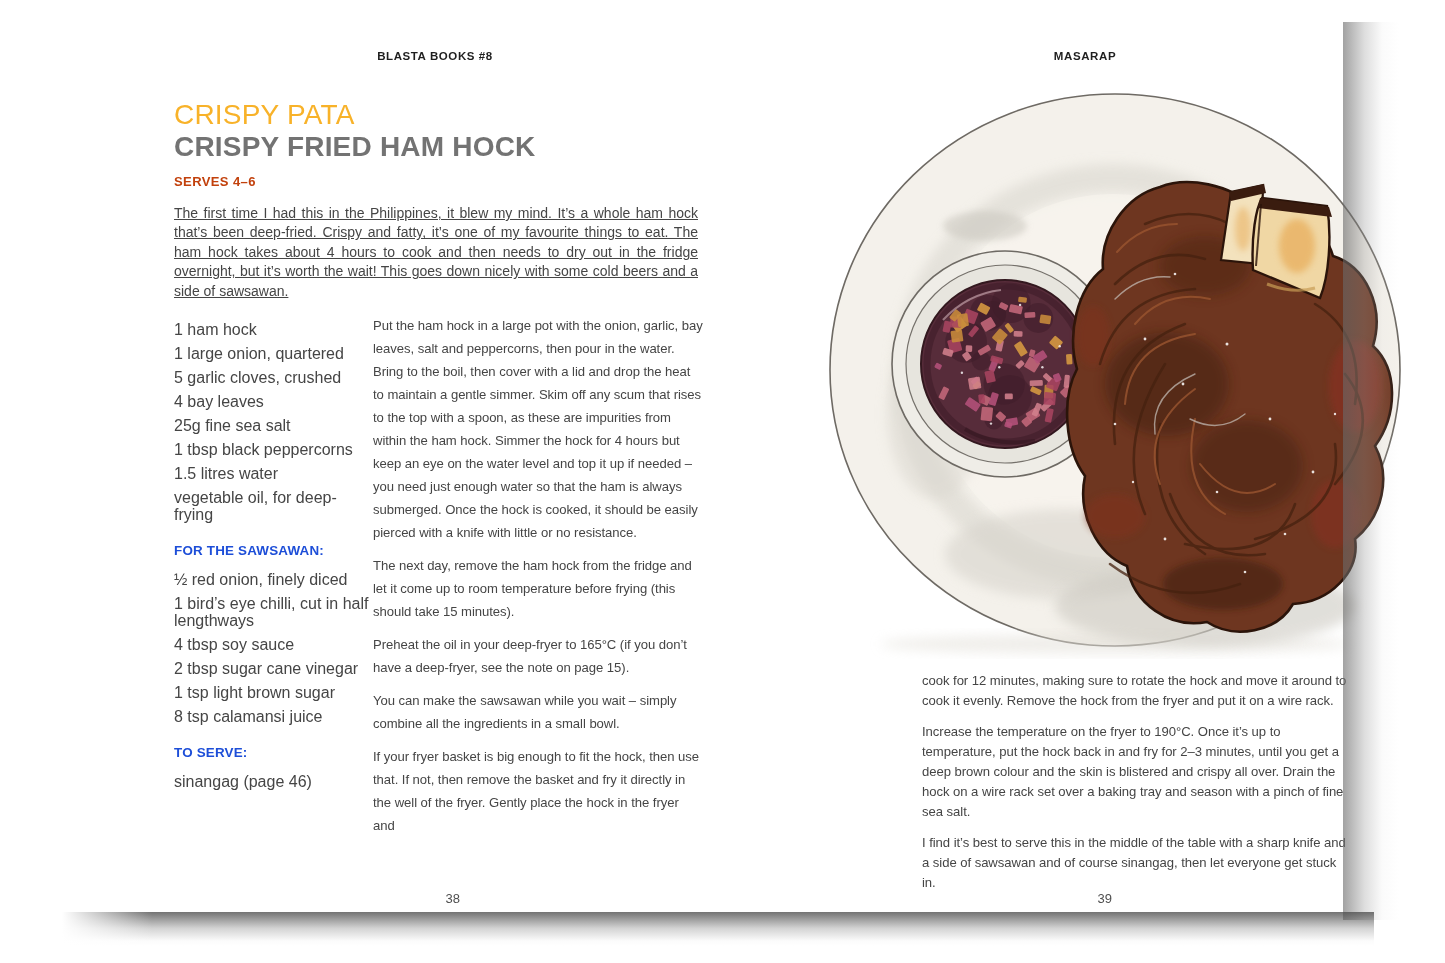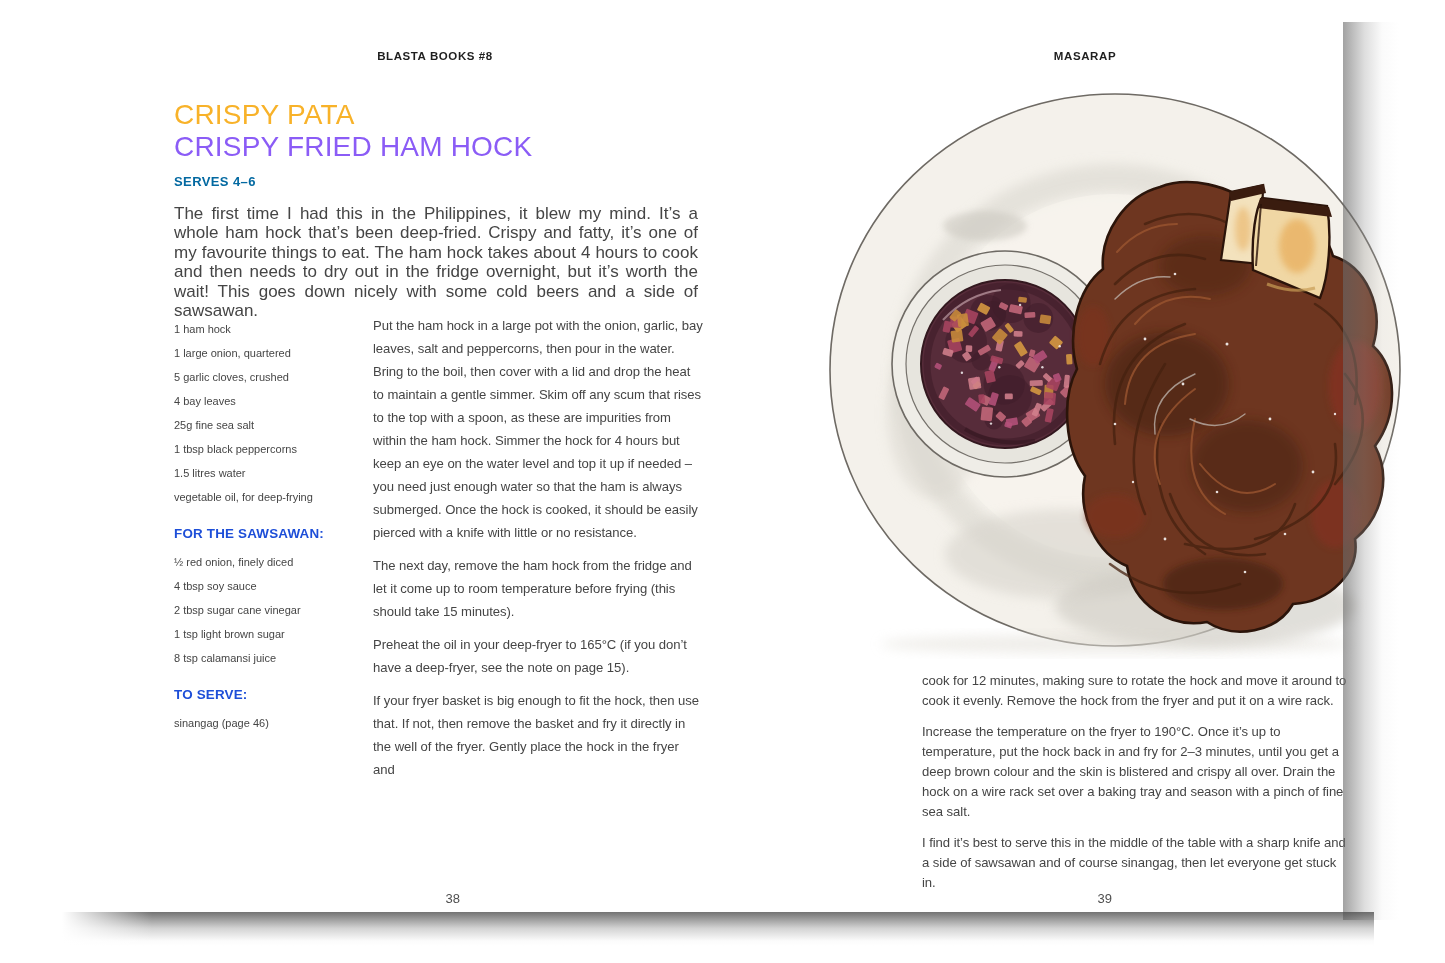--- a/index.html
+++ b/index.html
@@ -33,34 +33,34 @@
   }
   .running-head.left{left:114px;width:522px;}
   .running-head.right{left:760px;width:530px;}
   
   .title-tagalog{
     position:absolute;left:114px;top:88px;margin:0;
     font-size:28px;line-height:30px;font-weight:400;color:#F8B229;letter-spacing:.2px;
   }
   .title-english{
     position:absolute;left:114px;top:120px;margin:0;
-    font-size:28px;line-height:30px;font-weight:400;color:#8b5cf6;letter-spacing:.2px;
+    font-size:28px;line-height:30px;font-weight:700;color:#737373;letter-spacing:.2px;
   }
   .serves{
     position:absolute;left:114px;top:162px;
-    font-size:13px;font-weight:700;color:#0369a1;letter-spacing:.4px;
+    font-size:13px;font-weight:700;color:#c2410c;letter-spacing:.4px;
   }
   
   .intro{
     position:absolute;left:114px;top:192px;width:524px;margin:0;
-    font-size:17px;line-height:19.4px;color:#454545;text-align:justify;
+    font-size:14px;line-height:19.4px;color:#454545;text-align:justify;text-decoration:underline;
   }
   
   .ing-col{position:absolute;left:114px;top:309px;width:200px;}
-  .ing{font-size:11px;line-height:17px;color:#454545;margin-bottom:7px;}
+  .ing{font-size:16px;line-height:17px;color:#454545;margin-bottom:7px;}
   .ing-head{
     font-size:13.4px;font-weight:700;color:#1d4ed8;letter-spacing:.2px;
     margin-top:20px;margin-bottom:13px;
   }
   
   .method{position:absolute;left:313px;top:302px;width:330px;}
   .method .para{font-size:13.1px;line-height:23px;color:#454545;margin:0 0 10px 0;letter-spacing:-0.05px;}
   .method-right{position:absolute;left:862px;top:659px;width:426px;}
   .method-right .para{font-size:13.1px;line-height:20px;color:#454545;margin:0 0 11px 0;letter-spacing:-0.05px;}
   
@@ -94,35 +94,37 @@
         <div class="ing">5 garlic cloves, crushed</div>
         <div class="ing">4 bay leaves</div>
         <div class="ing">25g fine sea salt</div>
         <div class="ing">1 tbsp black peppercorns</div>
         <div class="ing">1.5 litres water</div>
         <div class="ing">vegetable oil, for deep-frying</div>
       </div>
     <div class="ing-head">FOR THE SAWSAWAN:</div>
     <div>
         <div class="ing">½ red onion, finely diced</div>
+        <div class="ing">1 bird’s eye chilli, cut in half lengthways</div>
         <div class="ing">4 tbsp soy sauce</div>
         <div class="ing">2 tbsp sugar cane vinegar</div>
         <div class="ing">1 tsp light brown sugar</div>
         <div class="ing">8 tsp calamansi juice</div>
       </div>
     <div class="ing-head">TO SERVE:</div>
     <div>
         <div class="ing">sinangag (page 46)</div>
       </div>
   </div>
 
   <div class="method">
       <div class="para">Put the ham hock in a large pot with the onion, garlic, bay leaves, salt and peppercorns, then pour in the water. Bring to the boil, then cover with a lid and drop the heat to maintain a gentle simmer. Skim off any scum that rises to the top with a spoon, as these are impurities from within the ham hock. Simmer the hock for 4 hours but keep an eye on the water level and top it up if needed – you need just enough water so that the ham is always submerged. Once the hock is cooked, it should be easily pierced with a knife with little or no resistance.</div>
       <div class="para">The next day, remove the ham hock from the fridge and let it come up to room temperature before frying (this should take 15 minutes).</div>
       <div class="para">Preheat the oil in your deep-fryer to 165°C (if you don’t have a deep-fryer, see the note on page 15).</div>
+      <div class="para">You can make the sawsawan while you wait – simply combine all the ingredients in a small bowl.</div>
       <div class="para">If your fryer basket is big enough to fit the hock, then use that. If not, then remove the basket and fry it directly in the well of the fryer. Gently place the hock in the fryer and</div>
     </div>
 
   <svg class="illo" viewBox="0 0 600 575" xmlns="http://www.w3.org/2000/svg" aria-hidden="true">
     <defs>
       <filter id="soft6" x="-30%" y="-30%" width="160%" height="160%">
           <feGaussianBlur stdDeviation="6"></feGaussianBlur>
         </filter>
       <filter id="soft3" x="-30%" y="-30%" width="160%" height="160%">
           <feGaussianBlur stdDeviation="3"></feGaussianBlur>

